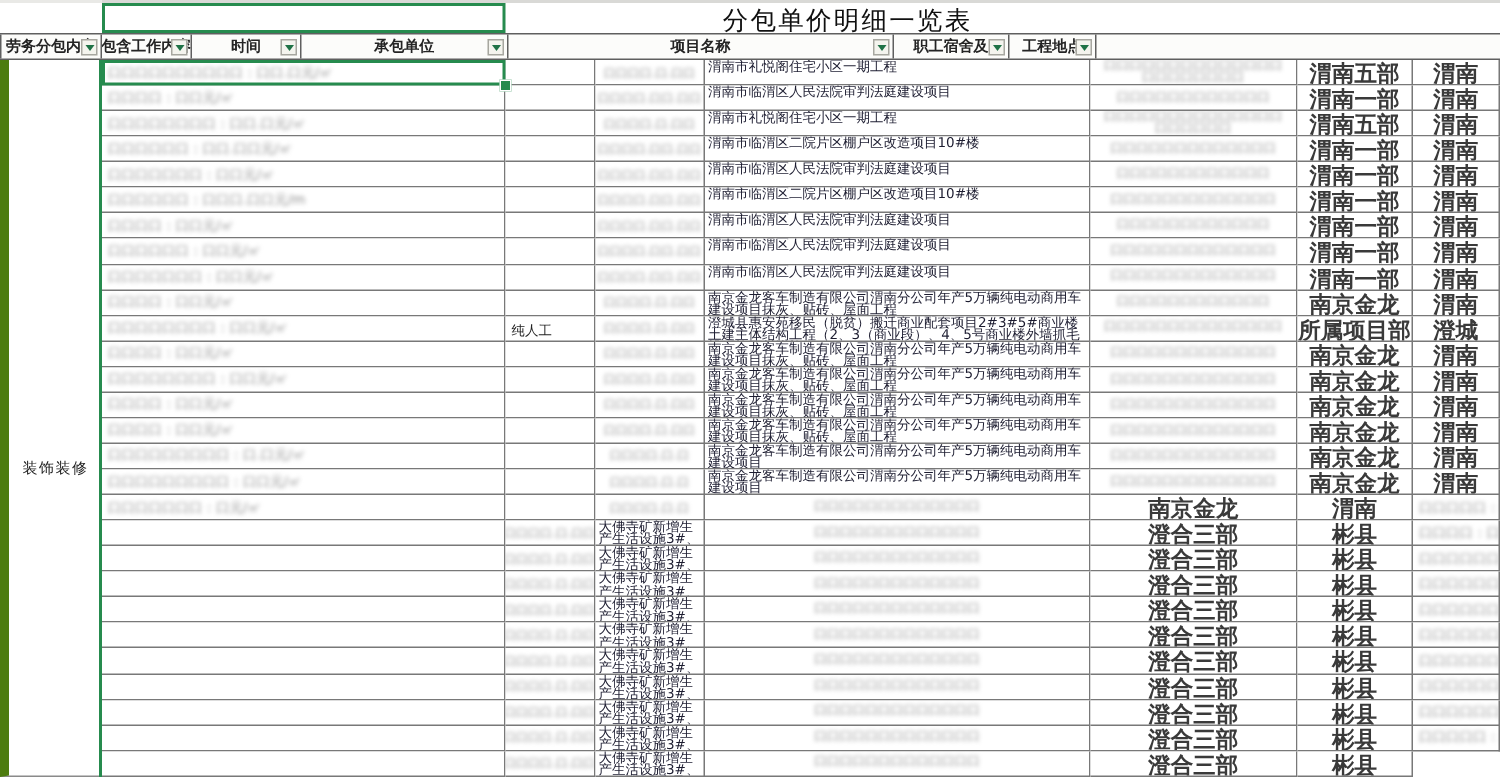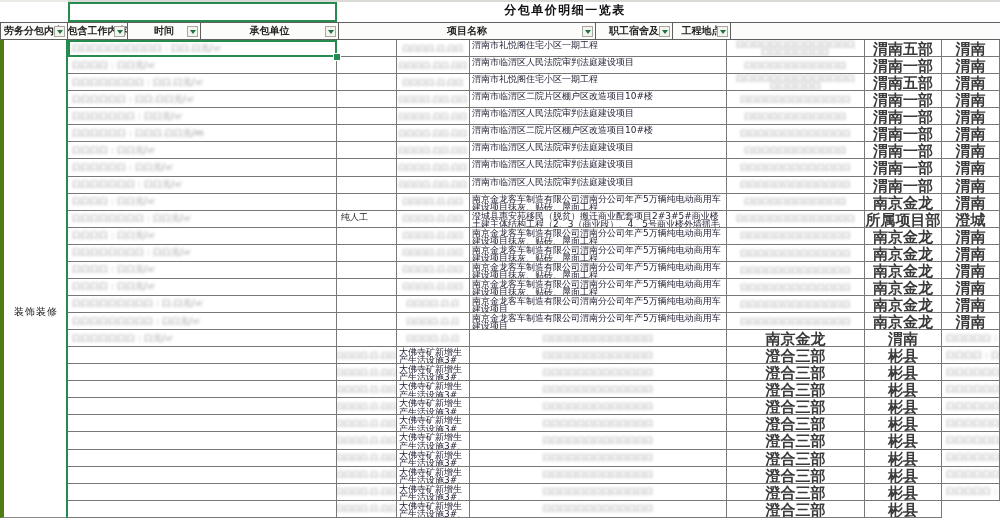--- a/index.html
+++ b/index.html
@@ -4,50 +4,50 @@
 <style>
   html,body{margin:0;padding:0;background:#fff;}
   .sheet{position:relative;width:1000px;height:518px;background:#fff;overflow:hidden;
          font-family:"DejaVu Sans","Liberation Sans",sans-serif;}
   .topstrip{position:absolute;top:0;left:0;width:1000px;height:2px;background:#d9d9d6;}
   .corner-block{position:absolute;top:0;left:0;width:68px;height:7px;background:#e9e9e6;}
 
   
   .title-row{position:absolute;top:2px;left:0;width:1000px;height:20px;background:#fff;}
   .page-title{position:absolute;left:565px;top:0;transform:translateX(-50%);
-      font-family:"DejaVu Serif","Liberation Serif",serif;font-size:12px;font-weight:bold;
+      font-family:"DejaVu Serif","Liberation Serif",serif;font-size:17px;font-weight:normal;
       color:#101010;letter-spacing:1.5px;white-space:nowrap;}
   .b1-box{position:absolute;left:68px;top:0;width:269px;height:20px;
       border:2px solid #268b4e;box-sizing:border-box;}
 
   
   .header-row{position:absolute;top:22px;left:0;width:1000px;height:18px;display:flex;
       background:#fcfcfa;border-top:1px solid #5f5f5f;border-bottom:1px solid #5f5f5f;box-sizing:border-box;}
   .hcell{position:relative;box-sizing:border-box;border-right:1px solid #5f5f5f;
       display:flex;align-items:center;justify-content:center;
       font-size:10px;font-weight:bold;color:#242424;overflow:hidden;white-space:nowrap;}
   .hcell:first-child{border-left:1px solid #5f5f5f;}
   .filter-btn{position:absolute;right:2px;bottom:2px;width:11px;height:11px;background:#f4f4ee;
       border:1px solid #a7a7a0;box-sizing:border-box;display:flex;align-items:flex-start;justify-content:center;}
   .filter-btn::after{content:"";margin-top:3px;border:3px solid transparent;border-top:4px solid #1f7246;}
 
   
   .body{position:absolute;top:40px;left:0;width:1000px;height:478px;}
   .acol{position:absolute;left:0;top:0;width:68px;height:478px;box-sizing:border-box;
-      border-left:4px solid #4d7c0f;border-bottom:1px solid #8a8a8a;display:flex;justify-content:center;}
+      border-left:6px solid #4d7c0f;border-bottom:1px solid #8a8a8a;display:flex;justify-content:center;}
   .acol-label{font-size:10px;color:#222;margin-top:265px;letter-spacing:1px;}
   .acol-green-border{position:absolute;left:66px;top:0;width:2px;height:478px;background:#268b4e;z-index:5;}
 
   .grid{position:absolute;left:68px;top:0;width:932px;height:478px;display:grid;
       grid-template-columns:269px 60px 73px 257px 138px 77px 58px;
       grid-auto-rows:17.07px;overflow:hidden;}
   .cell{box-sizing:border-box;border-right:1px solid #787878;border-bottom:1px solid #787878;
       overflow:hidden;background:#fff;}
   .c-price{display:flex;align-items:center;padding:0 4px;font-size:9px;white-space:nowrap;}
-  .c-work{display:flex;align-items:flex-start;padding:0 4px;font-size:9px;color:#222;}
+  .c-work{display:flex;align-items:flex-end;padding:0 4px;font-size:9px;color:#222;}
   .c-date{display:flex;align-items:center;justify-content:center;font-size:8px;white-space:nowrap;}
   .c-proj{font-size:9px;line-height:8.3px;padding:1px 2px 0 2px;color:#1c1c30;font-weight:500;}
   .c-contr{display:flex;align-items:center;justify-content:center;text-align:center;
       font-size:8.5px;line-height:8.5px;padding:0 6px;}
   .c-dept,.c-loc{display:flex;justify-content:center;font-size:15px;color:#3a3a3a;font-weight:bold;}
   .redacted{filter:blur(1.5px);color:#8d8d8d;}
 
   
   .sel-cell{position:absolute;left:68px;top:0;width:269px;height:17px;border:2px solid #268b4e;
       box-sizing:border-box;z-index:6;pointer-events:none;}

